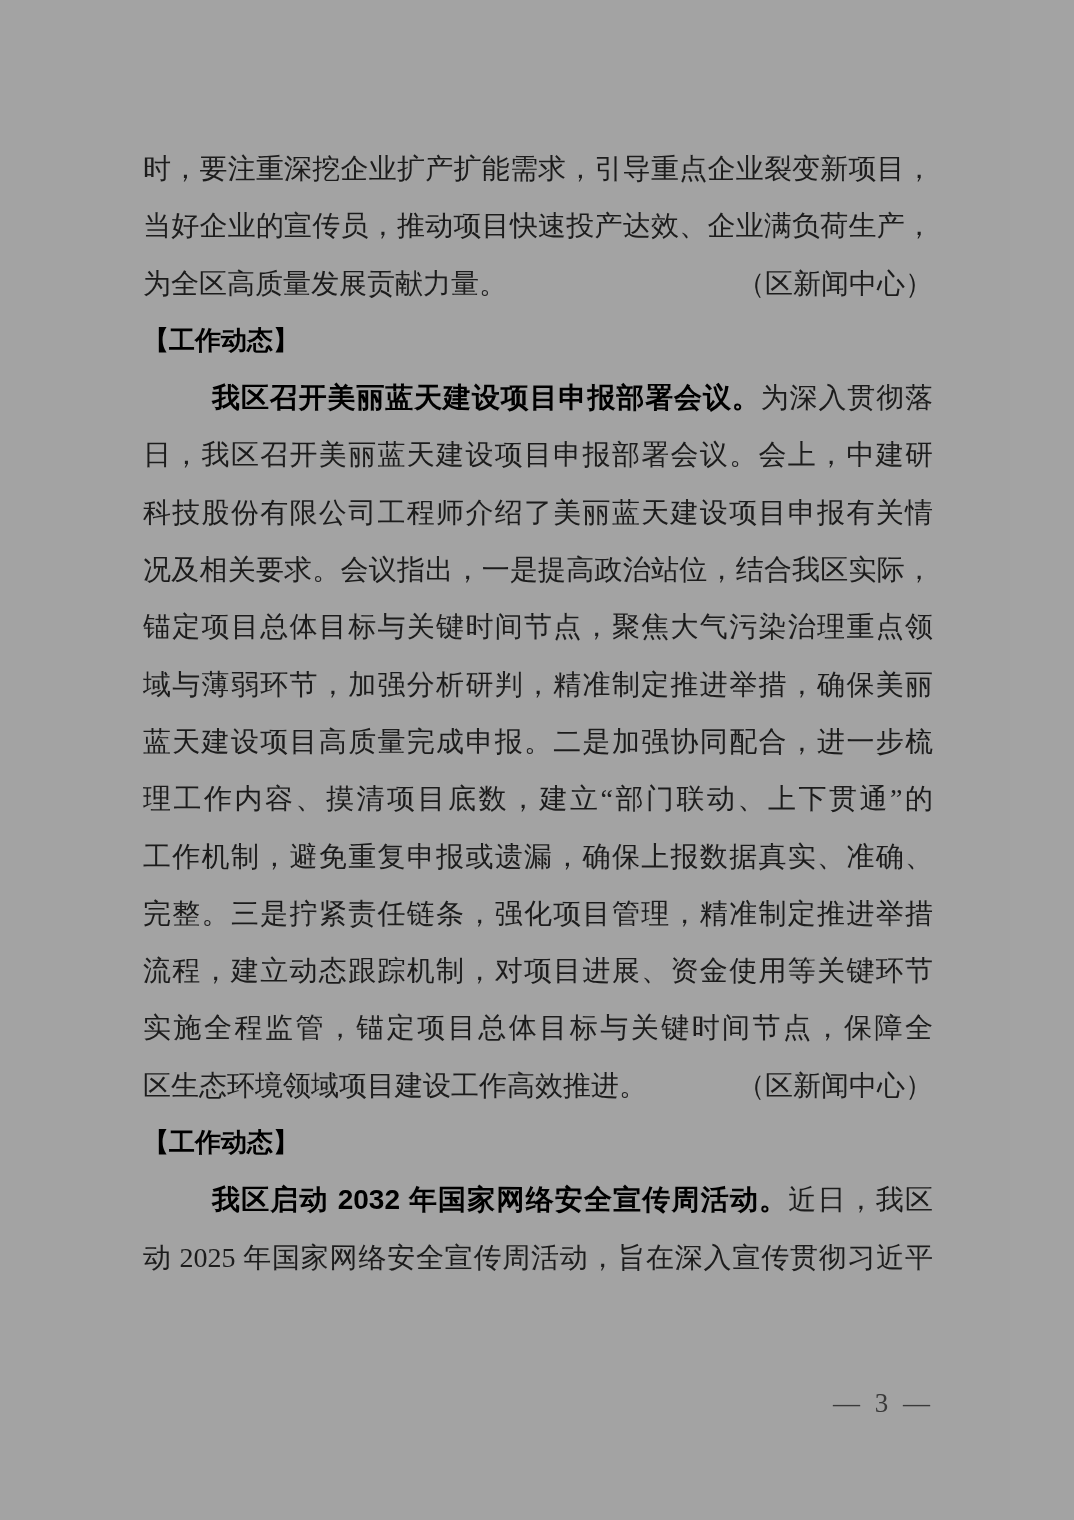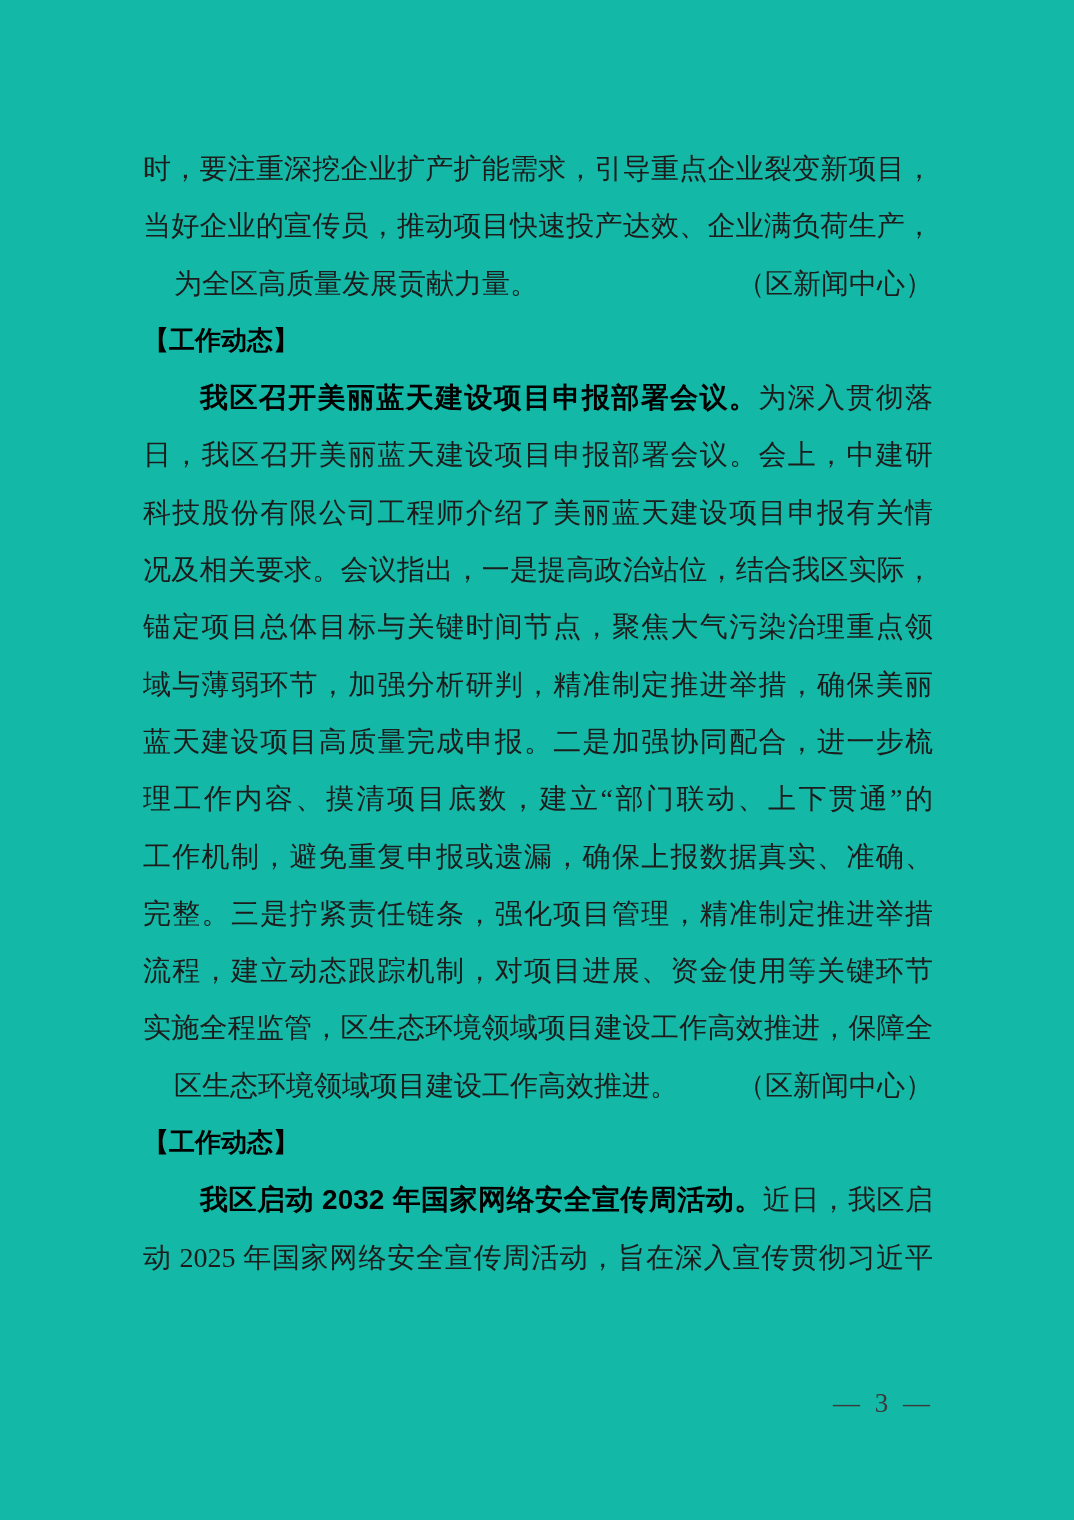--- a/index.html
+++ b/index.html
@@ -4,21 +4,21 @@
 <style>
   html, body {
     margin: 0;
     padding: 0;
     background: #ffffff;
   }
   .page {
     position: relative;
     width: 1074px;
     height: 1520px;
-    background: #14b8a6;
+    background: #a3a3a3;
     overflow: hidden;
     font-family: "Liberation Serif", "DejaVu Serif", serif;
     color: #1c1c1c;
   }
   .content {
     position: absolute;
     left: 143px;
     top: 140px;
     width: 790px;
   }
@@ -37,34 +37,34 @@
   }
   
   .indent {
     padding-left: 57px;
   }
   
   .endline {
     display: flex;
     justify-content: space-between;
     align-items: baseline;
-    margin-left: 31px;
   }
   .heading {
     font-family: "Liberation Sans", "DejaVu Sans", sans-serif;
     font-weight: 700;
     color: #000000;
     font-size: 26px;
     text-align: center;
     text-align-last: left;
   }
   .lead {
     font-family: "Liberation Sans", "DejaVu Sans", sans-serif;
     font-weight: 700;
     color: #000000;
+    margin-left: 12px;
   }
   .pagenum {
     position: absolute;
     top: 1388px;
     right: 140px;
     font-size: 27px;
     line-height: 30px;
     color: #3a3a3a;
     font-family: "Liberation Serif", "DejaVu Serif", serif;
     letter-spacing: 4px;
@@ -91,21 +91,21 @@
     <div class="line jline">日，我区召开美丽蓝天建设项目申报部署会议。会上，中建研</div>
     <div class="line jline">科技股份有限公司工程师介绍了美丽蓝天建设项目申报有关情</div>
     <div class="line jline">况及相关要求。会议指出，一是提高政治站位，结合我区实际，</div>
     <div class="line jline">锚定项目总体目标与关键时间节点，聚焦大气污染治理重点领</div>
     <div class="line jline">域与薄弱环节，加强分析研判，精准制定推进举措，确保美丽</div>
     <div class="line jline">蓝天建设项目高质量完成申报。二是加强协同配合，进一步梳</div>
     <div class="line jline">理工作内容、摸清项目底数，建立“部门联动、上下贯通”的</div>
     <div class="line jline">工作机制，避免重复申报或遗漏，确保上报数据真实、准确、</div>
     <div class="line jline">完整。三是拧紧责任链条，强化项目管理，精准制定推进举措</div>
     <div class="line jline">流程，建立动态跟踪机制，对项目进展、资金使用等关键环节</div>
-    <div class="line jline">实施全程监管，区生态环境领域项目建设工作高效推进，保障全</div>
+    <div class="line jline">实施全程监管，锚定项目总体目标与关键时间节点，保障全</div>
     <div class="line endline">
       <span>区生态环境领域项目建设工作高效推进。</span>
       <span>（区新闻中心）</span>
     </div>
 
     <div class="line heading">【工作动态】</div>
 
     <div class="line jline indent">
       <span class="lead">我区启动 2032 年国家网络安全宣传周活动。</span><span>近日，我区启</span>
     </div>

